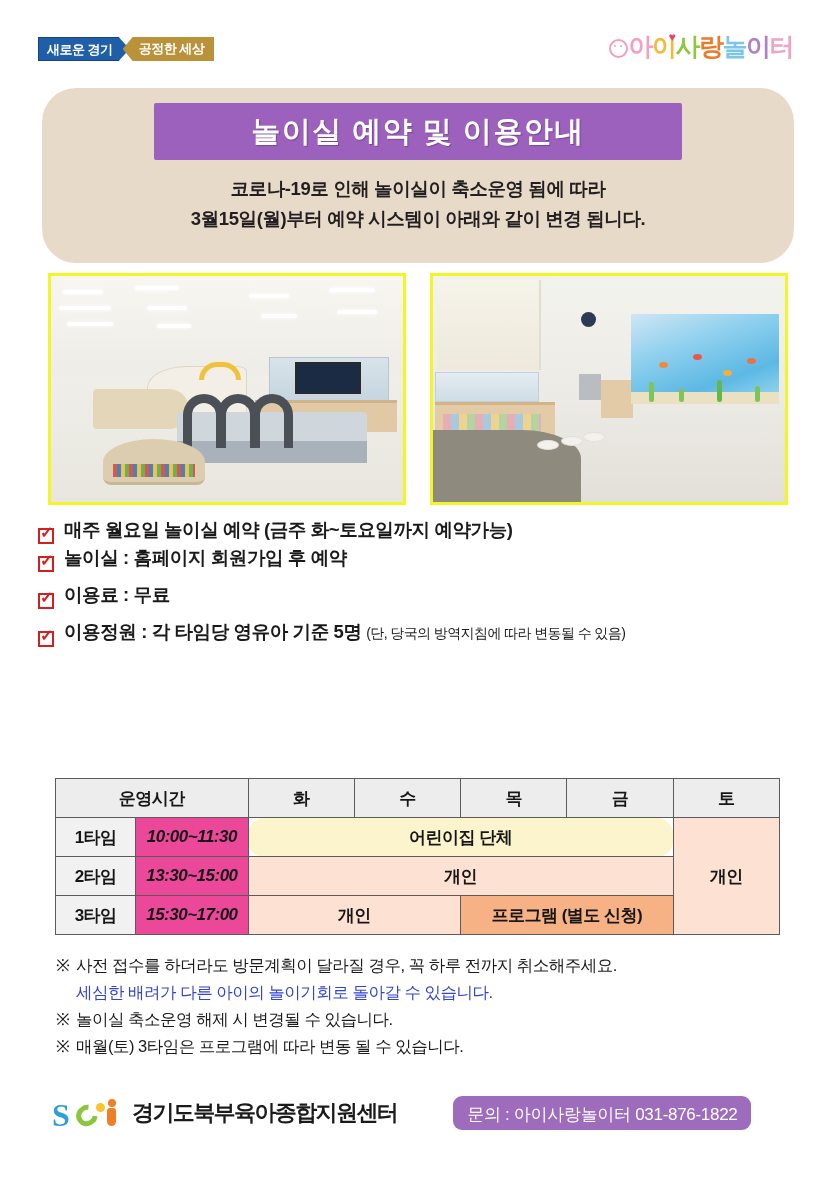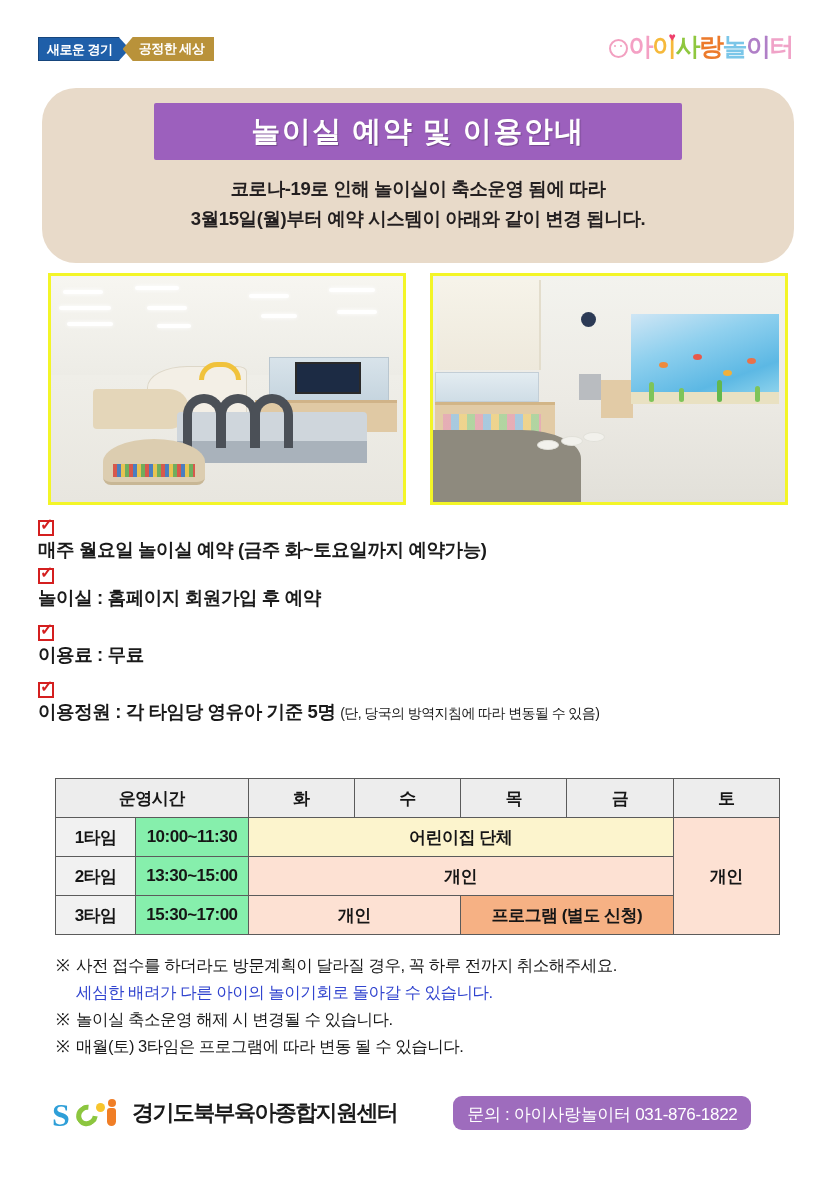--- a/index.html
+++ b/index.html
@@ -107,21 +107,21 @@
     background: linear-gradient(160deg,#cfe6f5 0%, #8fd0ee 35%, #5cb8e4 70%, #9fdcef 100%);
   }
   .p2 .screen .fish { position: absolute; width: 9px; height: 6px; border-radius: 50%; }
   .p2 .screen .plant { position: absolute; bottom: 2px; width: 5px; height: 16px; background: #7ec45a; border-radius: 3px; }
   .p2 .screen .sand { position: absolute; bottom: 0; left: 0; width: 100%; height: 12px; background: #e9e1c2; }
   .p2 .floormat { position: absolute; left: 0; bottom: 0; width: 148px; height: 72px; background: #8e8a7e; border-radius: 0 40% 0 0; }
   .p2 .cushion { position: absolute; width: 22px; height: 10px; background: #f2f1ec; border-radius: 50%; border: 1px solid #e1e0d9; }
 
   
   .bullets { position: absolute; left: 38px; top: 516px; width: 790px; }
-  .brow { display: flex; align-items: flex-start; flex-direction: column; }
+  .brow { display: flex; align-items: flex-end; }
   .chk {
     flex: 0 0 auto; width: 16px; height: 16px; border: 2px solid #d41f1f;
     position: relative; margin: 4px 10px 0 0;
   }
   .chk::after {
     content: "✓"; position: absolute; left: 0px; top: -6px; font-size: 16px;
     color: #d41f1f; font-weight: bold; line-height: 18px;
   }
   .btxt { font-size: 18.5px; font-weight: bold; color: #1a1a1a; letter-spacing: -0.4px; line-height: 28px; }
   .ex-line { margin: 7px 0 4px 28px; font-size: 17.5px; font-weight: bold; letter-spacing: -0.5px; }
@@ -143,22 +143,22 @@
   }
   table.sched th, table.sched td {
     border: 1.5px solid #5b5b5b; text-align: center; font-size: 17px;
     font-weight: bold; color: #161616; height: 39px; letter-spacing: -0.5px;
   }
   table.sched th { background: #ededed; }
   .col-time1 { width: 80px; }
   .col-time2 { width: 112px; }
   .col-day { width: 106px; }
   td.timelabel { background: #f1f1f1; }
-  td.timeval { background: #86efac; font-size: 16px; }
-  td.daycare { background: #fcf4cd; }
+  td.timeval { background: #ec4899; font-size: 16px; font-style: italic; }
+  td.daycare { background: #fcf4cd; border-radius: 16px; }
   td.indiv { background: #fde1d3; }
   td.program { background: #f6b184; }
 
   
   .bnotes { position: absolute; left: 56px; top: 952px; width: 760px; }
   .bn { font-size: 16.5px; color: #1a1a1a; line-height: 27px; letter-spacing: -0.5px; display: flex; }
   .bn .mk { flex: 0 0 auto; width: 20px; }
   .bn-blue { color: #3144cf; margin-left: 20px; font-size: 16.5px; line-height: 27px; letter-spacing: -0.5px; }
 
   

